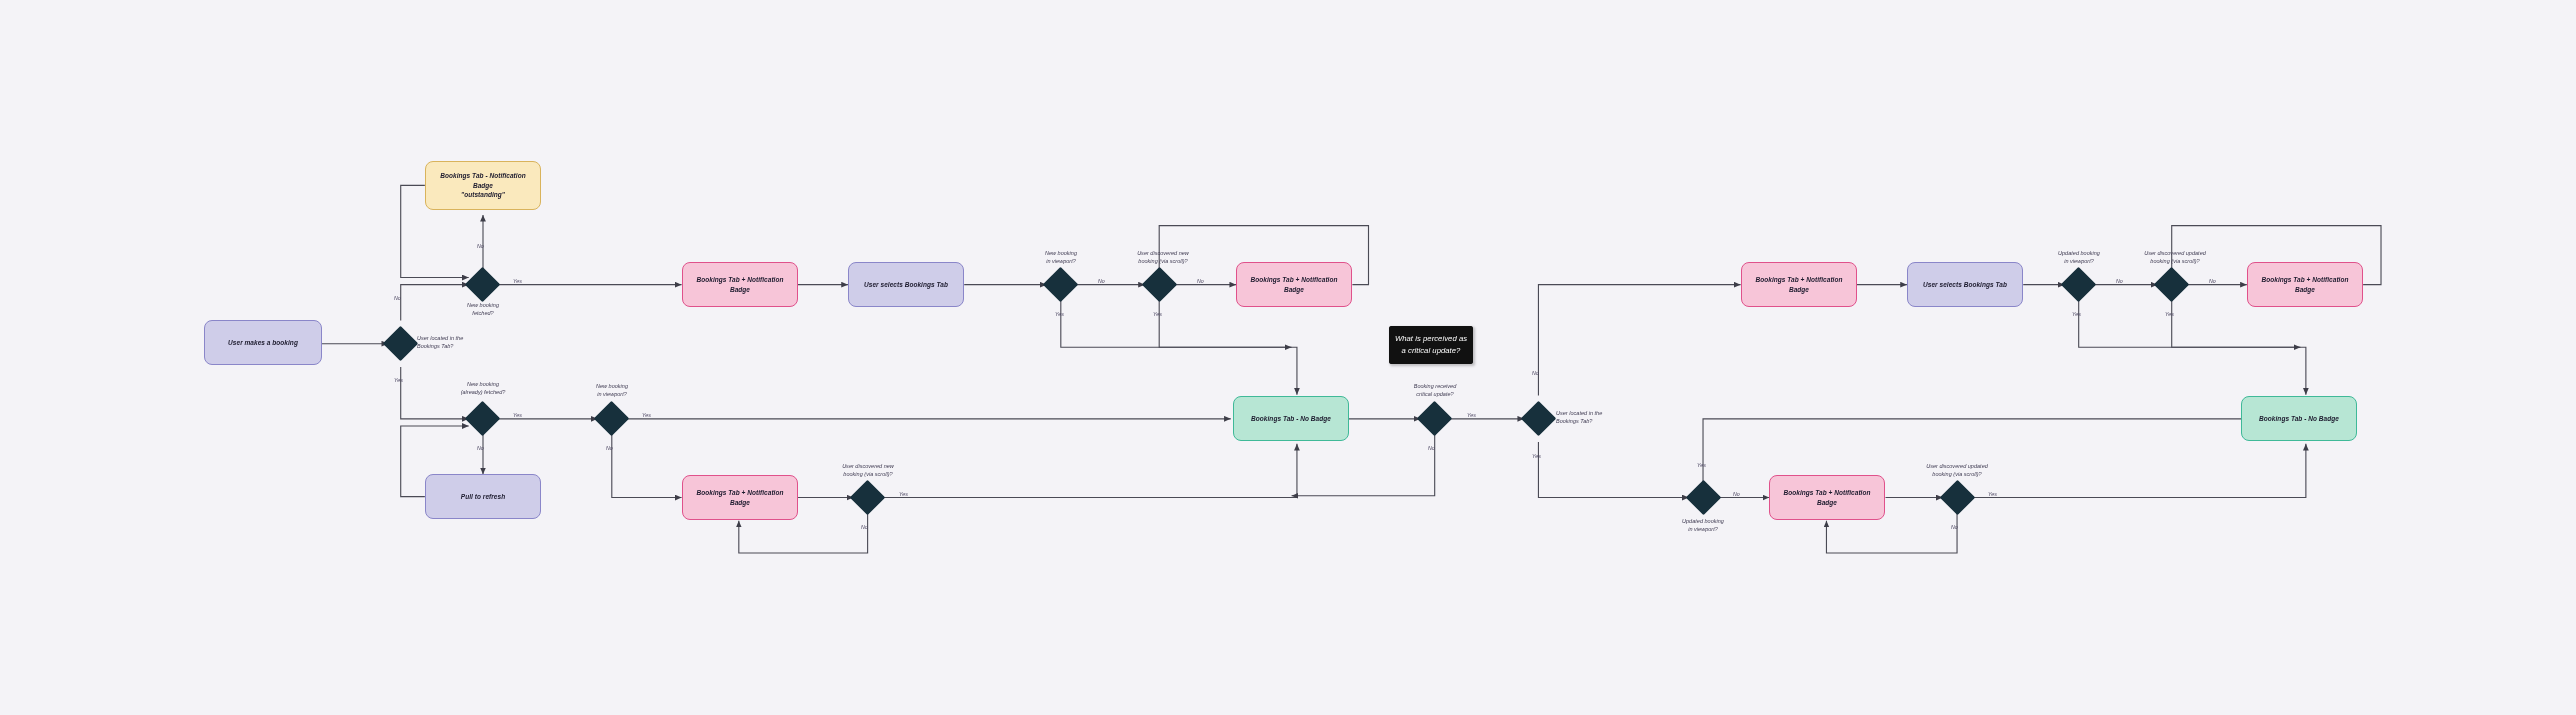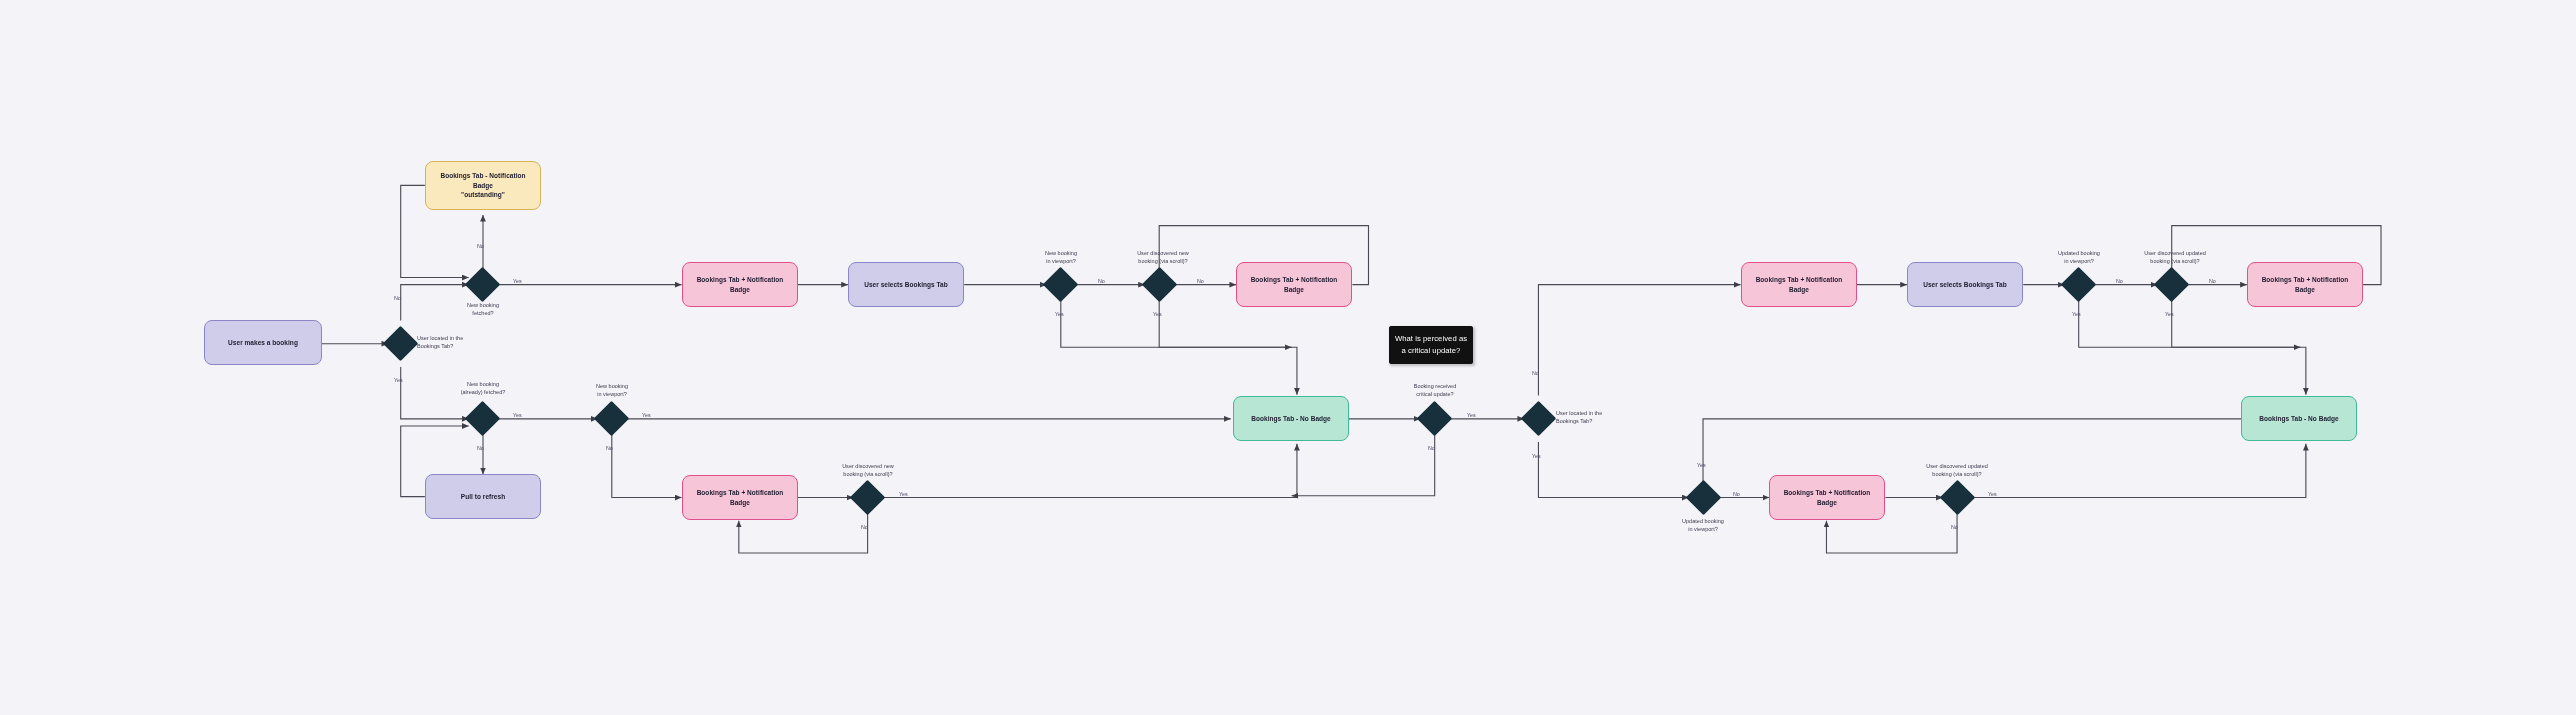--- a/index.html
+++ b/index.html
@@ -10,20 +10,21 @@
     width: 2576px;
     height: 716px;
     overflow: hidden;
     font-family: "Liberation Sans", sans-serif;
   }
   #canvas {
     position: relative;
     width: 2204px;
     height: 716px;
     background: #f4f3f7;
+    font-style: italic;
   }
   svg.edges {
     position: absolute;
     left: 0; top: 0;
     width: 2576px;
     height: 716px;
   }
   .node {
     position: absolute;
     box-sizing: border-box;

